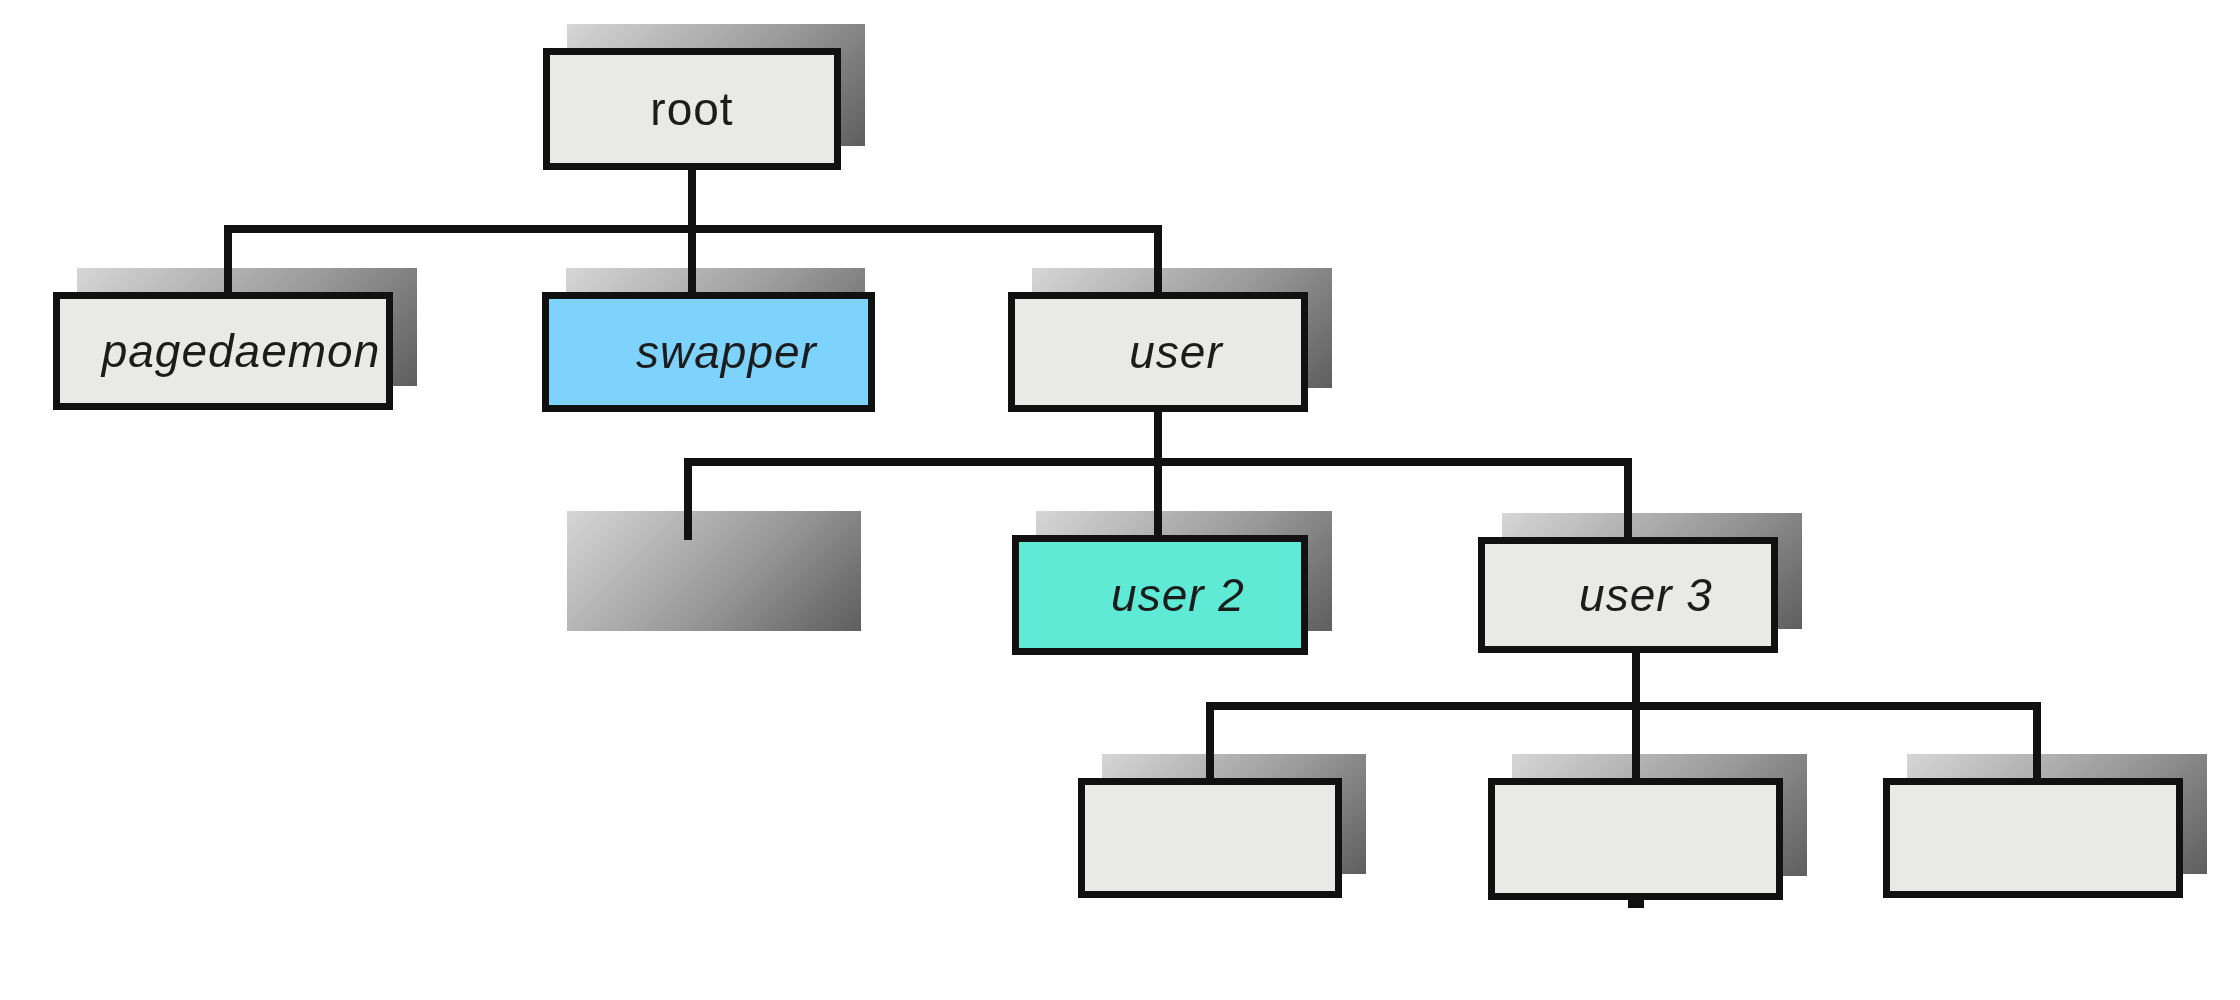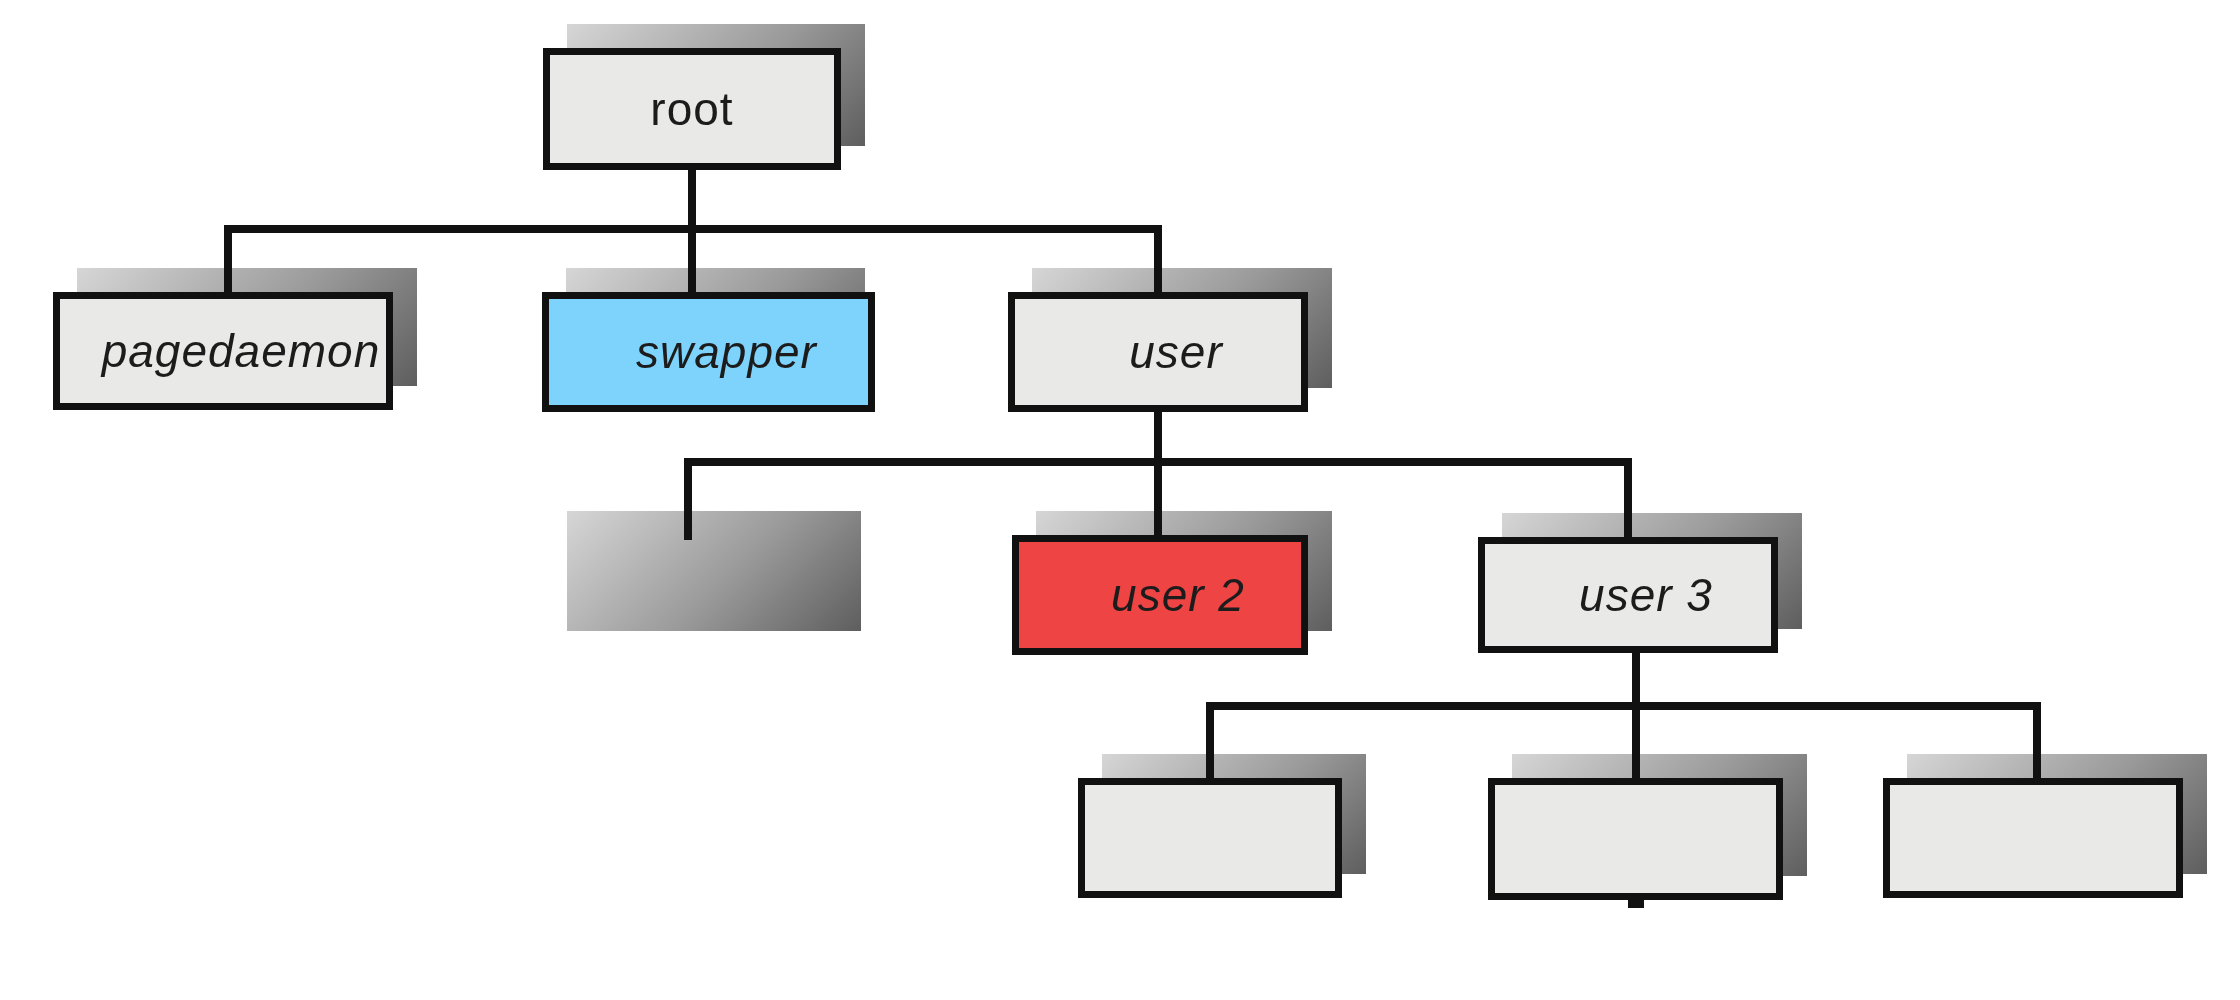--- a/index.html
+++ b/index.html
@@ -59,21 +59,21 @@
     </div>
     <div class="node" style="left: 53px; top: 292px; width: 340px; height: 118px; background: rgb(233, 233, 232); border: 7px solid rgb(17, 17, 17);">
       <span class="lbl italic" style="color: rgb(28, 28, 28);">pagedaemon</span>
     </div>
     <div class="node" style="left: 542px; top: 292px; width: 333px; height: 120px; background: #7dd3fc; border: 7px solid rgb(17, 17, 17);">
       <span class="lbl italic" style="color: rgb(28, 28, 28);">swapper</span>
     </div>
     <div class="node" style="left: 1008px; top: 292px; width: 300px; height: 120px; background: rgb(233, 233, 232); border: 7px solid rgb(17, 17, 17);">
       <span class="lbl italic" style="color: rgb(28, 28, 28);">user</span>
     </div>
-    <div class="node" style="left: 1012px; top: 535px; width: 296px; height: 120px; background: #ef4444; border: 7px solid rgb(17, 17, 17);">
+    <div class="node" style="left: 1012px; top: 535px; width: 296px; height: 120px; background: #5eead4; border: 7px solid rgb(17, 17, 17);">
       <span class="lbl italic" style="color: rgb(28, 28, 28);">user 2</span>
     </div>
     <div class="node" style="left: 1478px; top: 537px; width: 300px; height: 116px; background: rgb(233, 233, 232); border: 7px solid rgb(17, 17, 17);">
       <span class="lbl italic" style="color: rgb(28, 28, 28);">user 3</span>
     </div>
     <div class="node" style="left: 1078px; top: 778px; width: 264px; height: 120px; background: rgb(233, 233, 232); border: 7px solid rgb(17, 17, 17);">
       <span class="lbl italic" style="color: rgb(28, 28, 28);"></span>
     </div>
     <div class="node" style="left: 1488px; top: 778px; width: 295px; height: 122px; background: rgb(233, 233, 232); border: 7px solid rgb(17, 17, 17);">
       <span class="lbl italic" style="color: rgb(28, 28, 28);"></span>

